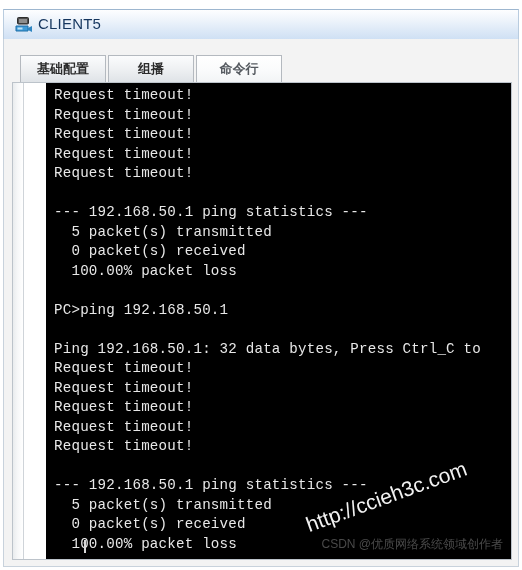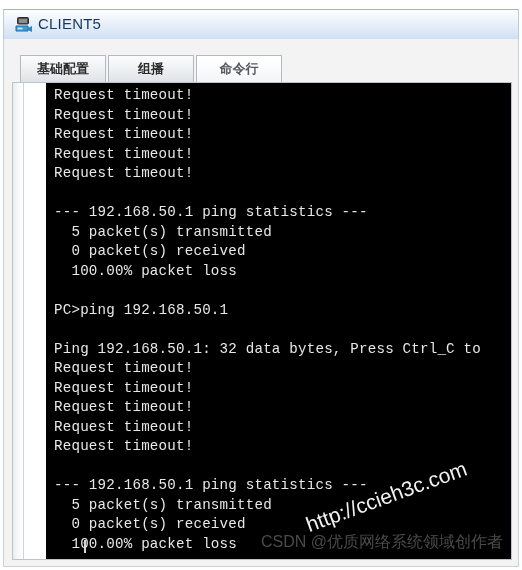--- a/index.html
+++ b/index.html
@@ -169,21 +169,21 @@
     transform: rotate(-20deg);
     transform-origin: left bottom;
     white-space: nowrap;
     pointer-events: none;
   }
   #csdn-watermark {
     position: absolute;
     right: 8px;
     bottom: 6px;
     font-family: "Liberation Sans", sans-serif;
-    font-size: 16px;
+    font-size: 12px;
     color: #4a4a4a;
     white-space: nowrap;
     pointer-events: none;
   }
 </style>
 </head>
 <body>
 
 <div id="app-window">
 

